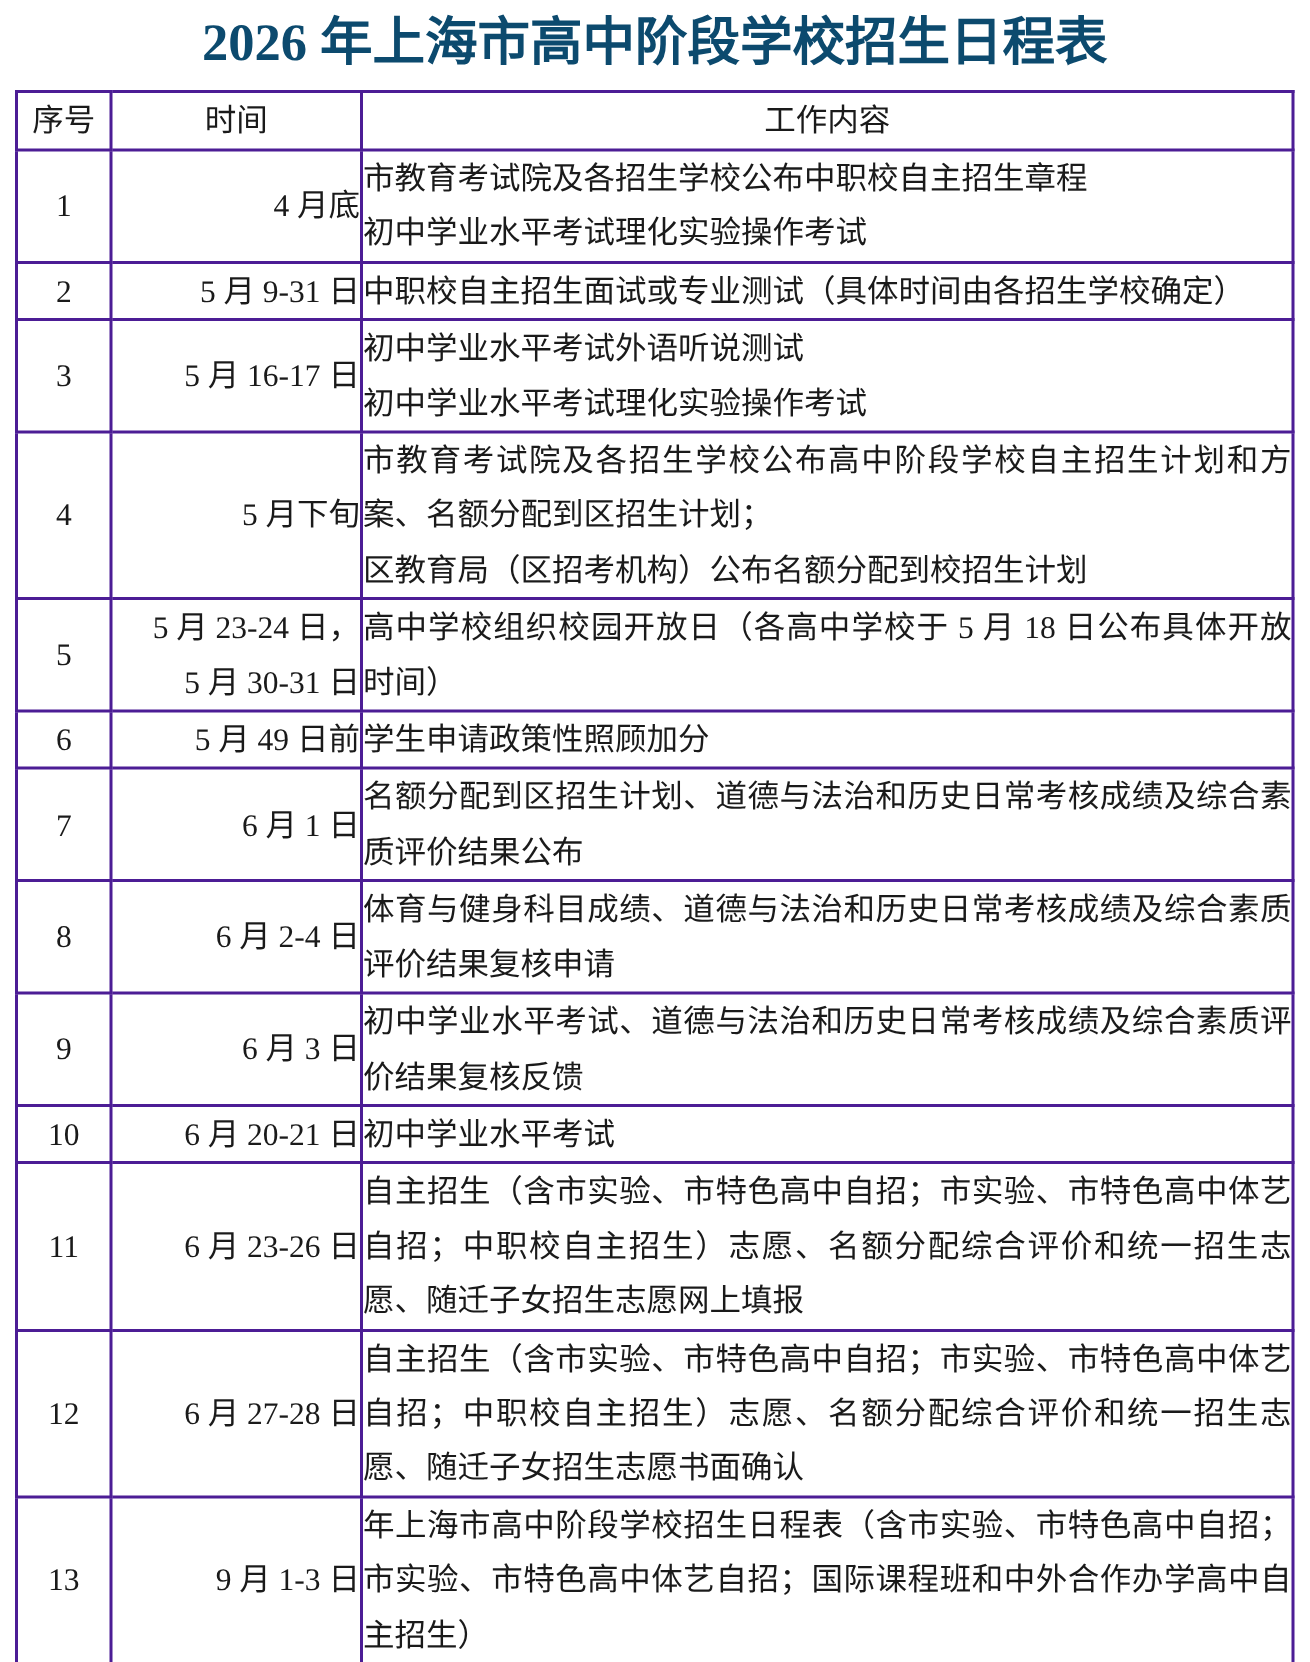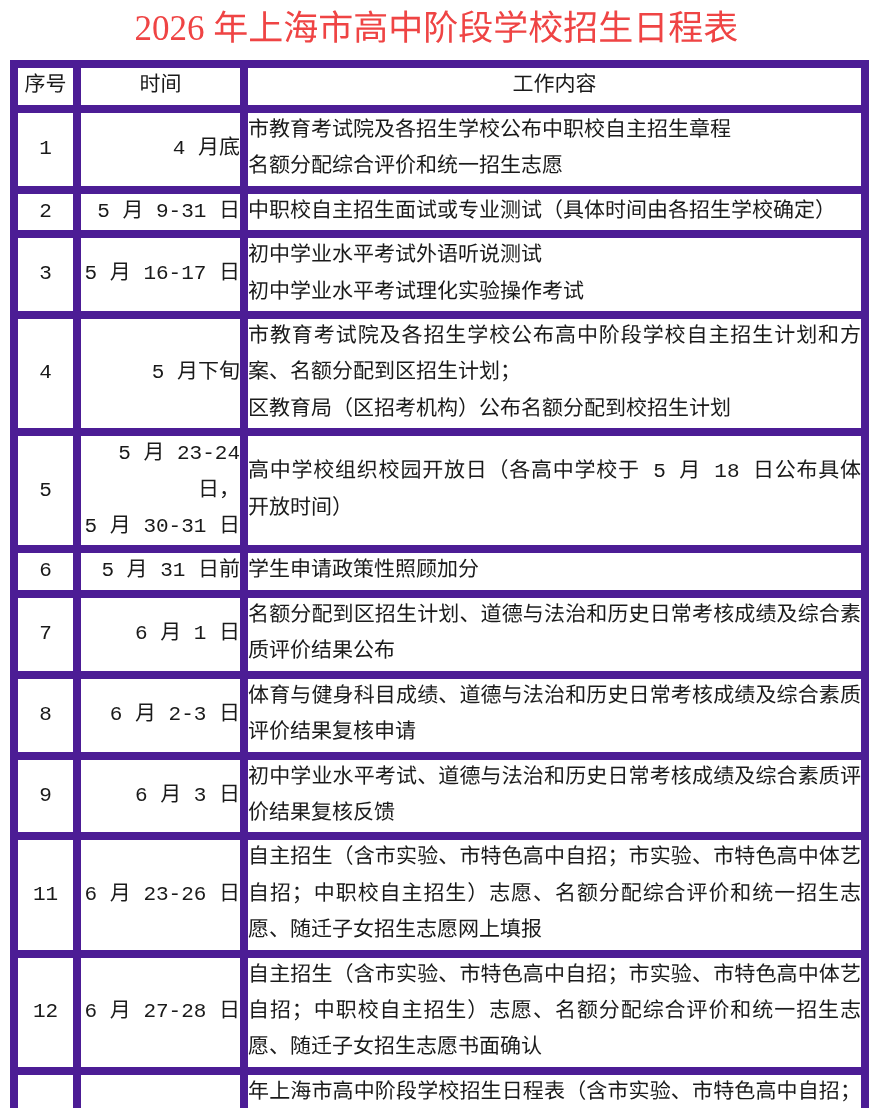--- a/index.html
+++ b/index.html
@@ -14,44 +14,43 @@
     color: #1a1a1a;
     overflow: hidden;
   }
   .page {
     width: 873px;
   }
   .page-title {
     margin: 4px 0 7px 0;
     text-align: center;
     font-size: 35px;
-    font-weight: normal;
+    font-weight: bold;
     line-height: 49px;
-    color: #ef4444;
+    color: #0c4a6e;
     letter-spacing: 0px;
   }
   table.schedule {
     border-collapse: collapse;
     table-layout: fixed;
     margin-left: 10px;
     width: 851px;
   }
   table.schedule col.col-seq     { width: 63px;  }
   table.schedule col.col-time    { width: 167px; }
   table.schedule col.col-content { width: 621px; }
   table.schedule th,
   table.schedule td {
-    border: 8px solid #4c1d95;
+    border: 2px solid #4c1d95;
     padding: 0;
     font-size: 21px;
     line-height: 36.4px;
     font-weight: normal;
     vertical-align: middle;
     background: #ffffff;
-    font-family: Liberation Mono, monospace;
   }
   table.schedule th {
     text-align: center;
     height: 37px;
   }
   td.cell-seq {
     text-align: center;
   }
   td.cell-time {
     text-align: right;
@@ -85,21 +84,21 @@
         <th>时间</th>
         <th>工作内容</th>
       </tr>
     </thead>
     <tbody>
 
     <tr>
           <td class="cell-seq">1</td>
           <td class="cell-time">4 月底</td>
           <td class="cell-content">市教育考试院及各招生学校公布中职校自主招生章程
-名额分配综合评价和统一招生志愿</td>
+初中学业水平考试理化实验操作考试</td>
         </tr>
         <tr>
           <td class="cell-seq">2</td>
           <td class="cell-time">5 月 9-31 日</td>
           <td class="cell-content">中职校自主招生面试或专业测试（具体时间由各招生学校确定）</td>
         </tr>
         <tr>
           <td class="cell-seq">3</td>
           <td class="cell-time">5 月 16-17 日</td>
           <td class="cell-content">初中学业水平考试外语听说测试
@@ -112,37 +111,42 @@
 区教育局（区招考机构）公布名额分配到校招生计划</td>
         </tr>
         <tr>
           <td class="cell-seq">5</td>
           <td class="cell-time">5 月 23-24 日，
 5 月 30-31 日</td>
           <td class="cell-content">高中学校组织校园开放日（各高中学校于 5 月 18 日公布具体开放时间）</td>
         </tr>
         <tr>
           <td class="cell-seq">6</td>
-          <td class="cell-time">5 月 31 日前</td>
+          <td class="cell-time">5 月 49 日前</td>
           <td class="cell-content">学生申请政策性照顾加分</td>
         </tr>
         <tr>
           <td class="cell-seq">7</td>
           <td class="cell-time">6 月 1 日</td>
           <td class="cell-content">名额分配到区招生计划、道德与法治和历史日常考核成绩及综合素质评价结果公布</td>
         </tr>
         <tr>
           <td class="cell-seq">8</td>
-          <td class="cell-time">6 月 2-3 日</td>
+          <td class="cell-time">6 月 2-4 日</td>
           <td class="cell-content">体育与健身科目成绩、道德与法治和历史日常考核成绩及综合素质评价结果复核申请</td>
         </tr>
         <tr>
           <td class="cell-seq">9</td>
           <td class="cell-time">6 月 3 日</td>
           <td class="cell-content">初中学业水平考试、道德与法治和历史日常考核成绩及综合素质评价结果复核反馈</td>
+        </tr>
+        <tr>
+          <td class="cell-seq">10</td>
+          <td class="cell-time">6 月 20-21 日</td>
+          <td class="cell-content">初中学业水平考试</td>
         </tr>
         <tr>
           <td class="cell-seq">11</td>
           <td class="cell-time">6 月 23-26 日</td>
           <td class="cell-content">自主招生（含市实验、市特色高中自招；市实验、市特色高中体艺自招；中职校自主招生）志愿、名额分配综合评价和统一招生志愿、随迁子女招生志愿网上填报</td>
         </tr>
         <tr>
           <td class="cell-seq">12</td>
           <td class="cell-time">6 月 27-28 日</td>
           <td class="cell-content">自主招生（含市实验、市特色高中自招；市实验、市特色高中体艺自招；中职校自主招生）志愿、名额分配综合评价和统一招生志愿、随迁子女招生志愿书面确认</td>

